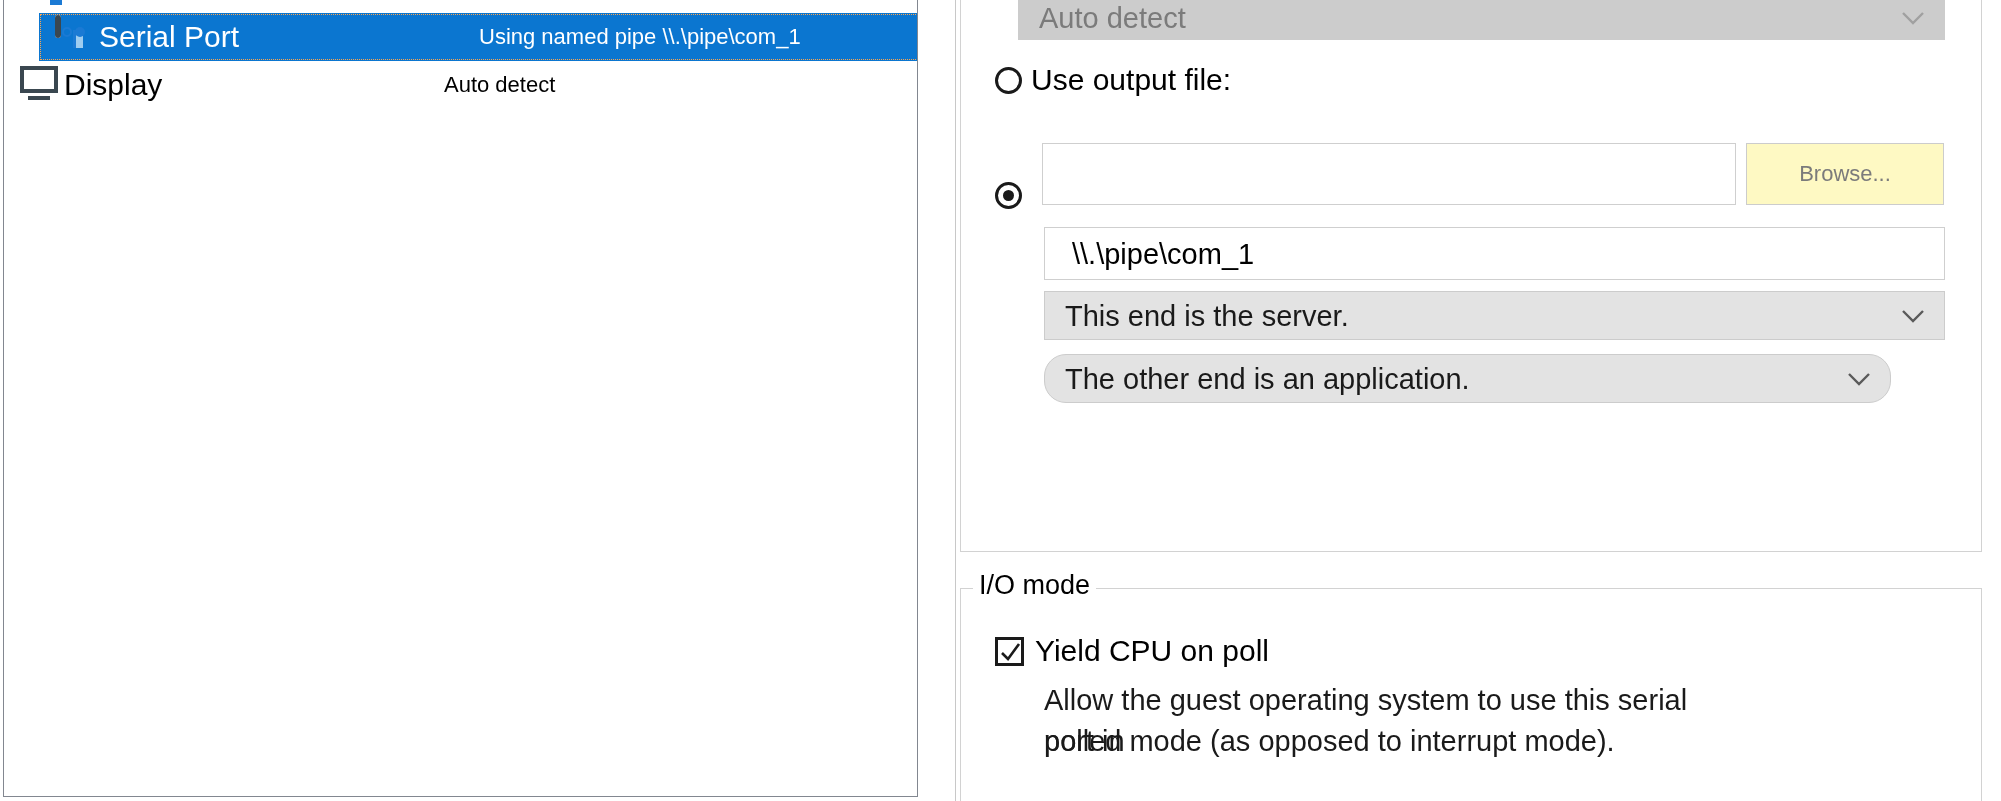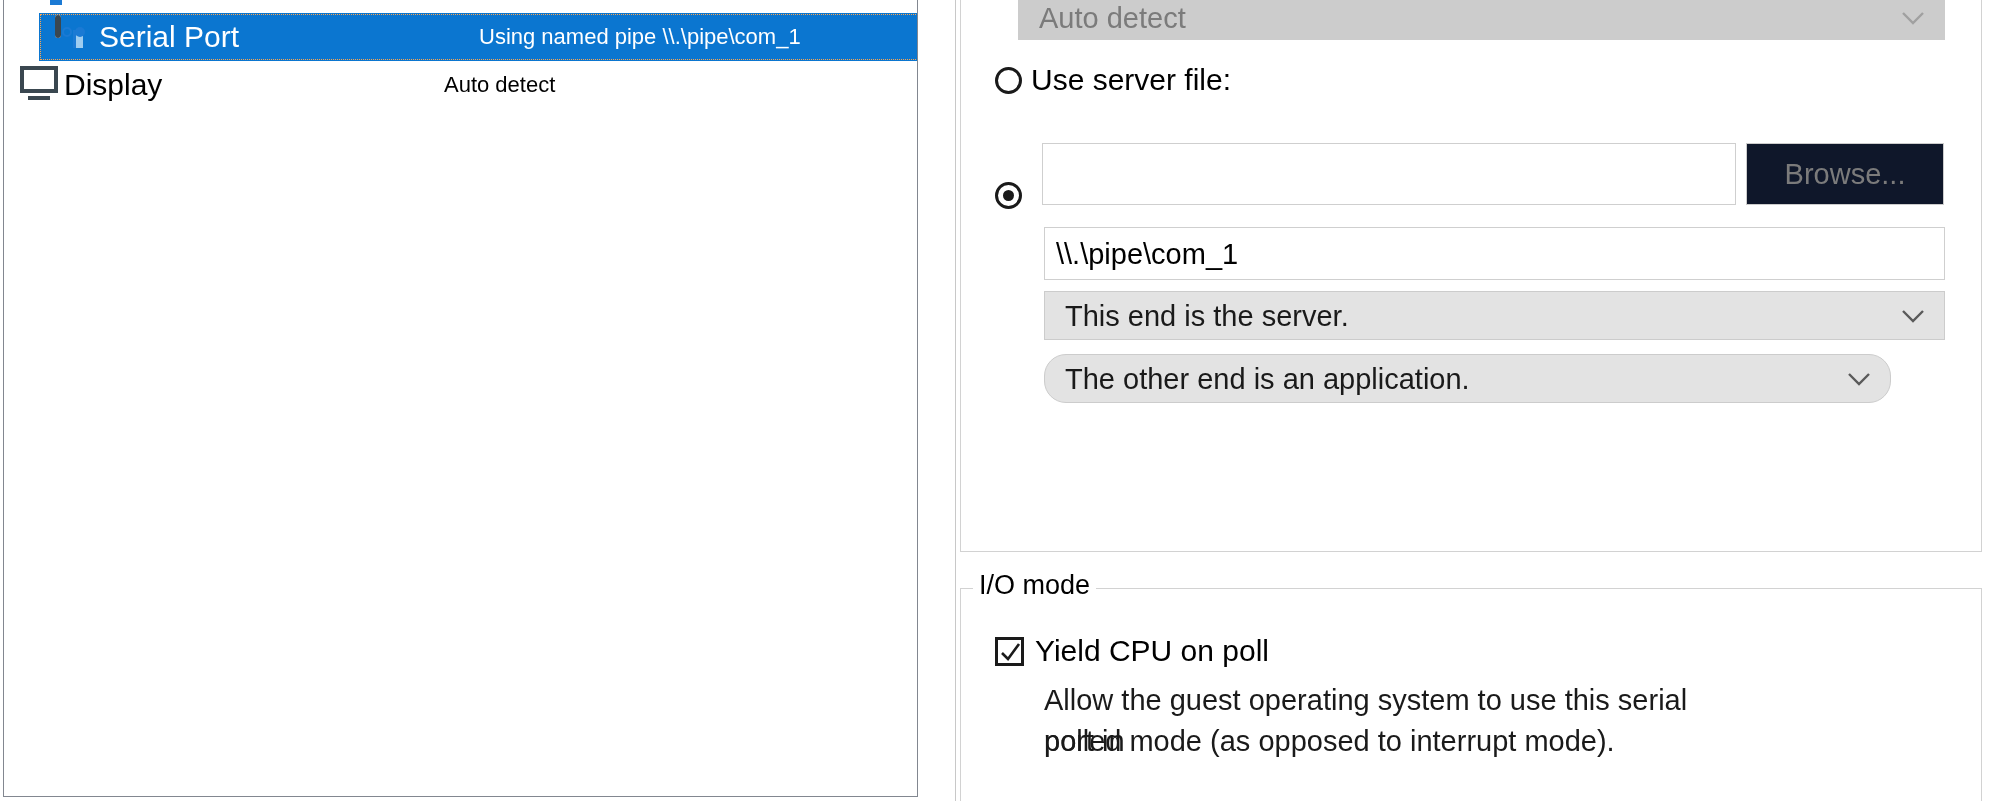--- a/index.html
+++ b/index.html
@@ -202,37 +202,37 @@
   .combobox.disabled .cb-text { color: #7b7b7b; }
 
   
   .textbox {
     position: absolute;
     background: #ffffff;
     border: 1px solid #cfcfcf;
     box-sizing: border-box;
     display: flex;
     align-items: center;
-    padding-left: 11px;
+    padding-left: 27px;
     font-size: 29px;
     line-height: 34px;
     color: #000000;
   }
   .textbox.empty { }
 
   
   .pushbutton {
     position: absolute;
-    background: #0f172a;
+    background: #fef9c3;
     border: 1px solid #cccccc;
     box-sizing: border-box;
     display: flex;
     align-items: center;
     justify-content: center;
-    font-size: 29px;
+    font-size: 22px;
     line-height: 34px;
     color: #7b7b7b;
     text-align: center;
   }
 
   
   .radio-row {
     position: absolute;
     display: flex;
     align-items: center;
@@ -350,21 +350,21 @@
     <span class="cb-text">Auto detect</span>
     <span class="cb-chevron">
       <svg width="22" height="14" viewBox="0 0 22 14">
           <polyline points="1,2 11,12 21,2" fill="none" stroke="#a0a0a0" stroke-width="2.4"></polyline>
         </svg>
     </span>
   </div>
 
   <div class="radio-row" style="left:39px; top:63px;">
     <span class="radio-mark"></span>
-    <span class="radio-label">Use server file:</span>
+    <span class="radio-label">Use output file:</span>
   </div>
 
   <div class="textbox empty" style="left:86px; top:143px; width:694px; height:62px;">
     <span></span>
   </div>
 
   <div class="pushbutton" style="left:790px; top:143px; width:198px; height:62px;">
     <span>Browse...</span>
   </div>
 

